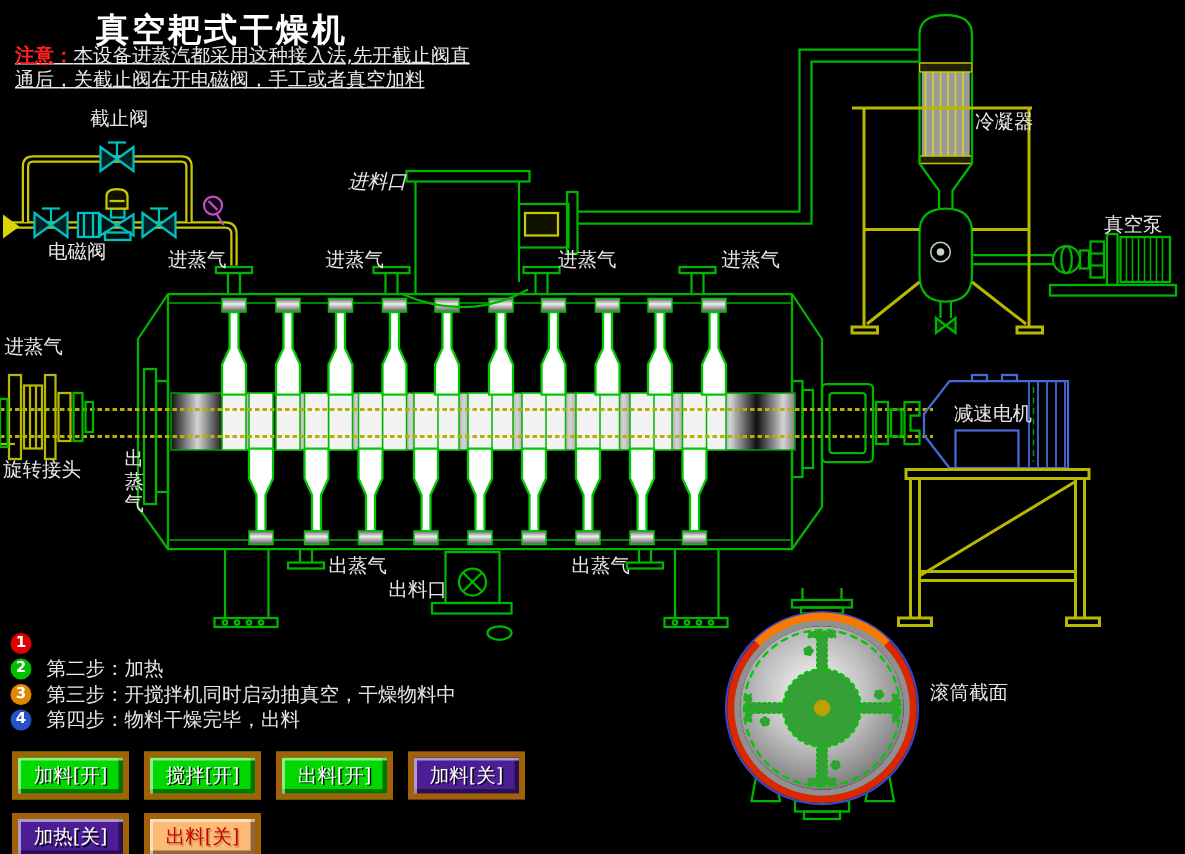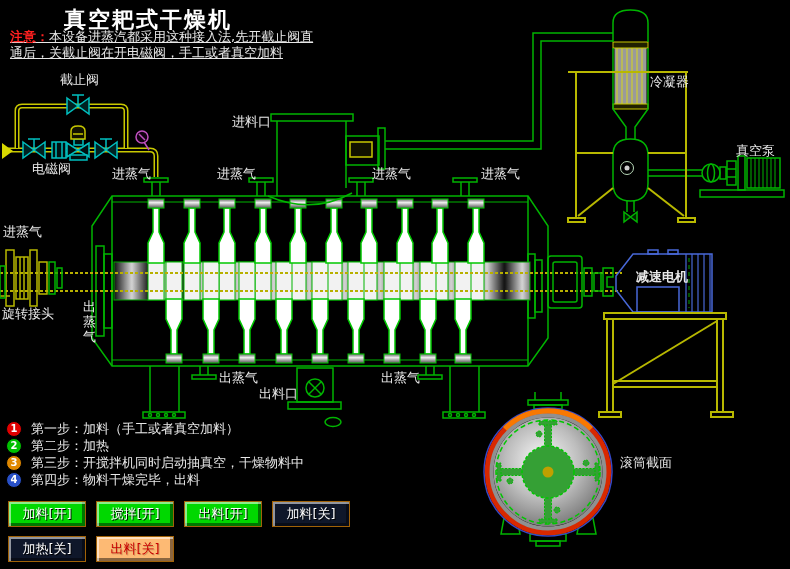--- a/index.html
+++ b/index.html
@@ -7,44 +7,44 @@
   .stage{position:absolute;left:0;top:0;width:790px;height:490px;background:#000;}
   svg.diagram{position:absolute;left:0;top:0;}
   .lbl{position:absolute;color:#e8e8e8;font-size:13px;line-height:14px;white-space:nowrap;}
   .title{position:absolute;left:64px;top:5px;font-size:22px;font-weight:bold;color:#fff;letter-spacing:2px;white-space:nowrap;}
   .note-line{position:absolute;color:#e8e8e8;font-size:13px;white-space:nowrap;text-decoration:underline;}
   .note-label{color:#ff2020;font-weight:bold;}
   #note1{left:10px;top:28px;}
   #note2{left:10px;top:44px;}
   #lbl-stop-valve{left:60px;top:73px;}
   #lbl-solenoid{left:32px;top:162px;}
-  #lbl-feed-inlet{left:232px;top:115px;}
+  #lbl-feed-inlet{left:232px;top:115px;font-style:italic;}
   #lbl-steam-in-1{left:112px;top:167px;}
   #lbl-steam-in-2{left:217px;top:167px;}
   #lbl-steam-in-3{left:372px;top:167px;}
   #lbl-steam-in-4{left:481px;top:167px;}
   #lbl-steam-in-left{left:3px;top:225px;}
   #lbl-rotary{left:2px;top:307px;text-align:right;}
   #lbl-steam-out-v{left:83px;top:299px;width:15px;white-space:normal;word-break:break-all;line-height:15px;}
   #lbl-steam-out-1{left:219px;top:371px;}
   #lbl-steam-out-2{left:381px;top:371px;}
   #lbl-discharge{left:259px;top:387px;}
   #lbl-condenser{left:650px;top:75px;}
   #lbl-vacpump{left:736px;top:144px;}
-  #lbl-gearmotor{left:636px;top:270px;font-weight:bold;}
+  #lbl-gearmotor{left:636px;top:270px;}
   #lbl-drum{left:620px;top:456px;}
   .steps{position:absolute;left:6px;top:420px;}
   .step{display:flex;align-items:center;height:17px;color:#e8e8e8;font-size:13px;white-space:nowrap;}
   .badge{width:14px;height:14px;border-radius:50%;margin-right:9px;color:#fff;font-size:10px;font-weight:bold;
          display:flex;align-items:center;justify-content:center;border:1px solid #000;flex:0 0 14px;}
   .btns{position:absolute;left:8px;top:501px;display:grid;grid-template-columns:repeat(4,78px);column-gap:10px;row-gap:9px;}
   .btn{height:24px;display:flex;align-items:center;justify-content:center;font-size:13px;color:#fff;
-       background:#00d800;border:1px solid #a16207;cursor:pointer;text-shadow:1px 1px 0 #000;
+       background:#00d800;border:4px solid #a16207;cursor:pointer;text-shadow:1px 1px 0 #000;
        box-shadow:inset 2px 2px 0 rgba(255,255,255,.55),inset -3px -3px 0 rgba(0,0,0,.45);}
-  .btn.red{background:#0f172a;}
+  .btn.red{background:#4c1d95;}
   .btn.yellow{background:#fdba74;color:#c80000;text-shadow:1px 1px 0 rgba(0,0,0,.2);}
 </style>
 </head>
 <body>
 
 <div class="stage">
 
 <svg class="diagram" width="790" height="569" viewBox="0 0 790 569">
   <defs>
     <linearGradient id="gCap" x1="0" x2="0" y1="0" y2="1">
@@ -387,21 +387,20 @@
 <span class="lbl" id="lbl-steam-out-2">出蒸气</span>
 <span class="lbl" id="lbl-discharge">出料口</span>
 <span class="lbl" id="lbl-condenser">冷凝器</span>
 <span class="lbl" id="lbl-vacpump">真空泵</span>
 <span class="lbl" id="lbl-gearmotor">减速电机</span>
 <span class="lbl" id="lbl-drum">滚筒截面</span>
 
 <div class="steps">
   <div class="step">
     <span class="badge" style="background: rgb(224, 0, 0);">1</span>
-    <span>第一步：加料（手工或者真空加料）</span>
   </div>
   <div class="step">
     <span class="badge" style="background: rgb(0, 192, 0);">2</span>
     <span>第二步：加热</span>
   </div>
   <div class="step">
     <span class="badge" style="background: rgb(224, 136, 0);">3</span>
     <span>第三步：开搅拌机同时启动抽真空，干燥物料中</span>
   </div>
   <div class="step">

